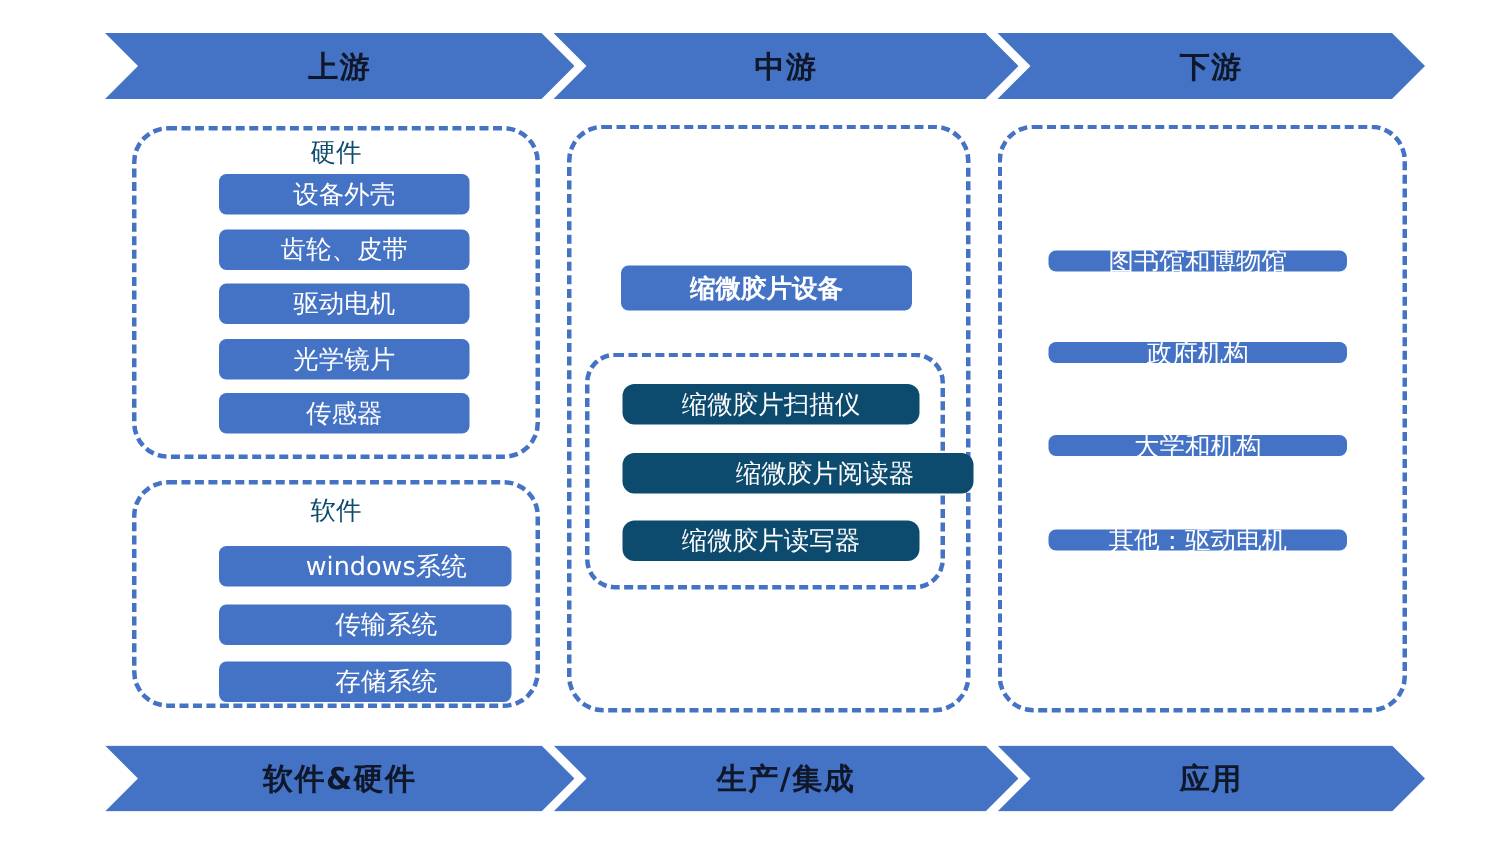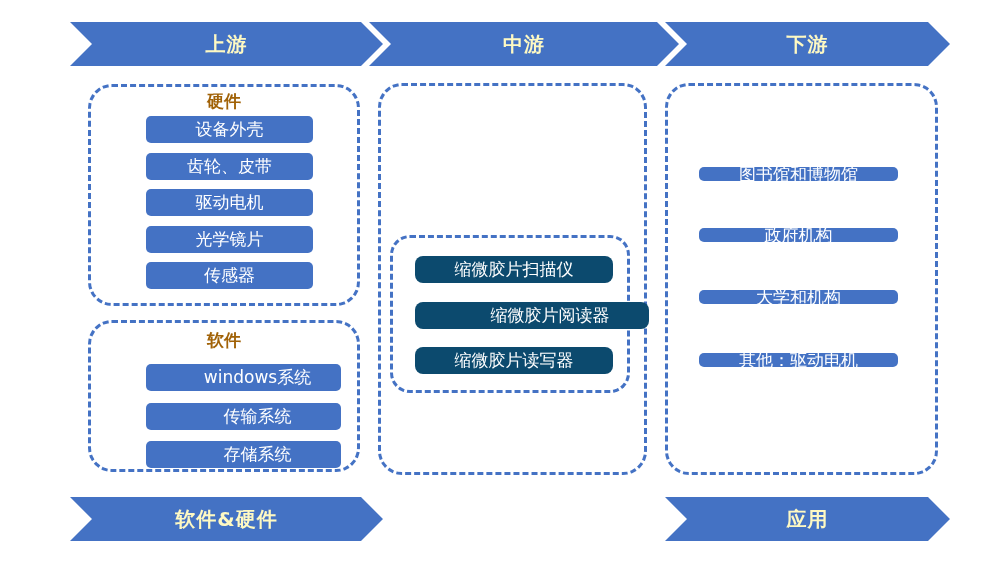--- a/index.html
+++ b/index.html
@@ -13,34 +13,34 @@
   .band-top{top:22px;}
   .band-bottom{top:497px;}
   .seg{
     position:absolute;top:0;height:44px;background:#4472C4;
     clip-path:polygon(0 0, calc(100% - 22px) 0, 100% 50%, calc(100% - 22px) 100%, 0 100%, 22px 50%);
     display:flex;align-items:center;justify-content:center;
   }
   .seg-1{left:0;width:313px;}
   .seg-2{left:299px;width:310px;}
   .seg-3{left:595px;width:285px;}
-  .seg-label{color:#fef9c3;font-weight:bold;font-size:20px;letter-spacing:1px;}
+  .seg-label{color:#0f172a;font-weight:bold;font-size:20px;letter-spacing:1px;}
   
   .dashed-box{
     position:absolute;border:3px dashed #4472C4;border-radius:24px;
     box-sizing:border-box;background:transparent;
   }
   #hardware-box{left:88px;top:84px;width:272px;height:222px;}
   #software-box{left:88px;top:320px;width:272px;height:152px;}
   #midstream-box{left:378px;top:83px;width:269px;height:392px;}
   #midstream-inner-box{left:9px;top:149px;width:240px;height:158px;border-radius:20px;}
   #downstream-box{left:665px;top:83px;width:273px;height:392px;}
   .box-title{
     position:absolute;left:0;width:100%;text-align:center;
-    font-weight:bold;font-size:17px;color:#a16207;
+    font-weight:normal;font-size:17px;color:#0c4a6e;
   }
   
   .btn{
     position:absolute;background:#4472C4;color:#ffffff;
     display:flex;align-items:center;justify-content:center;
     font-size:17px;border-radius:5px;white-space:nowrap;
   }
   .btn-light{background:#0c4a6e;border-radius:8px;}
   .btn-main{font-weight:bold;}
   
@@ -78,34 +78,38 @@
 </div>
 
 <div class="dashed-box" id="software-box">
   <div class="box-title" style="top:6px;">软件</div>
   <div class="btn sw-btn" style="top:41px;">windows系统</div>
   <div class="btn sw-btn" style="top:80px;">传输系统</div>
   <div class="btn sw-btn" style="top:118px;">存储系统</div>
 </div>
 
 <div class="dashed-box" id="midstream-box">
+  <div class="btn btn-main" id="mid-main-btn">缩微胶片设备</div>
   <div class="dashed-box" id="midstream-inner-box">
     <div class="btn btn-light mid-sub-btn" style="top:18px;">缩微胶片扫描仪</div>
     <div class="btn btn-light mid-sub-btn" style="top:64px;padding-left:36px;">缩微胶片阅读器</div>
     <div class="btn btn-light mid-sub-btn" style="top:109px;">缩微胶片读写器</div>
   </div>
 </div>
 
 <div class="dashed-box" id="downstream-box">
   <div class="btn ds-btn" style="top:81px;">图书馆和博物馆</div>
   <div class="btn ds-btn" style="top:142px;">政府机构</div>
   <div class="btn ds-btn" style="top:204px;">大学和机构</div>
   <div class="btn ds-btn" style="top:267px;">其他：驱动电机</div>
 </div>
 
 <div class="band band-bottom">
   <div class="seg seg-1">
     <span class="seg-label">软件&amp;硬件</span>
   </div>
+  <div class="seg seg-2">
+    <span class="seg-label">生产/集成</span>
+  </div>
   <div class="seg seg-3">
     <span class="seg-label">应用</span>
   </div>
 </div>
 
 </body></html>

